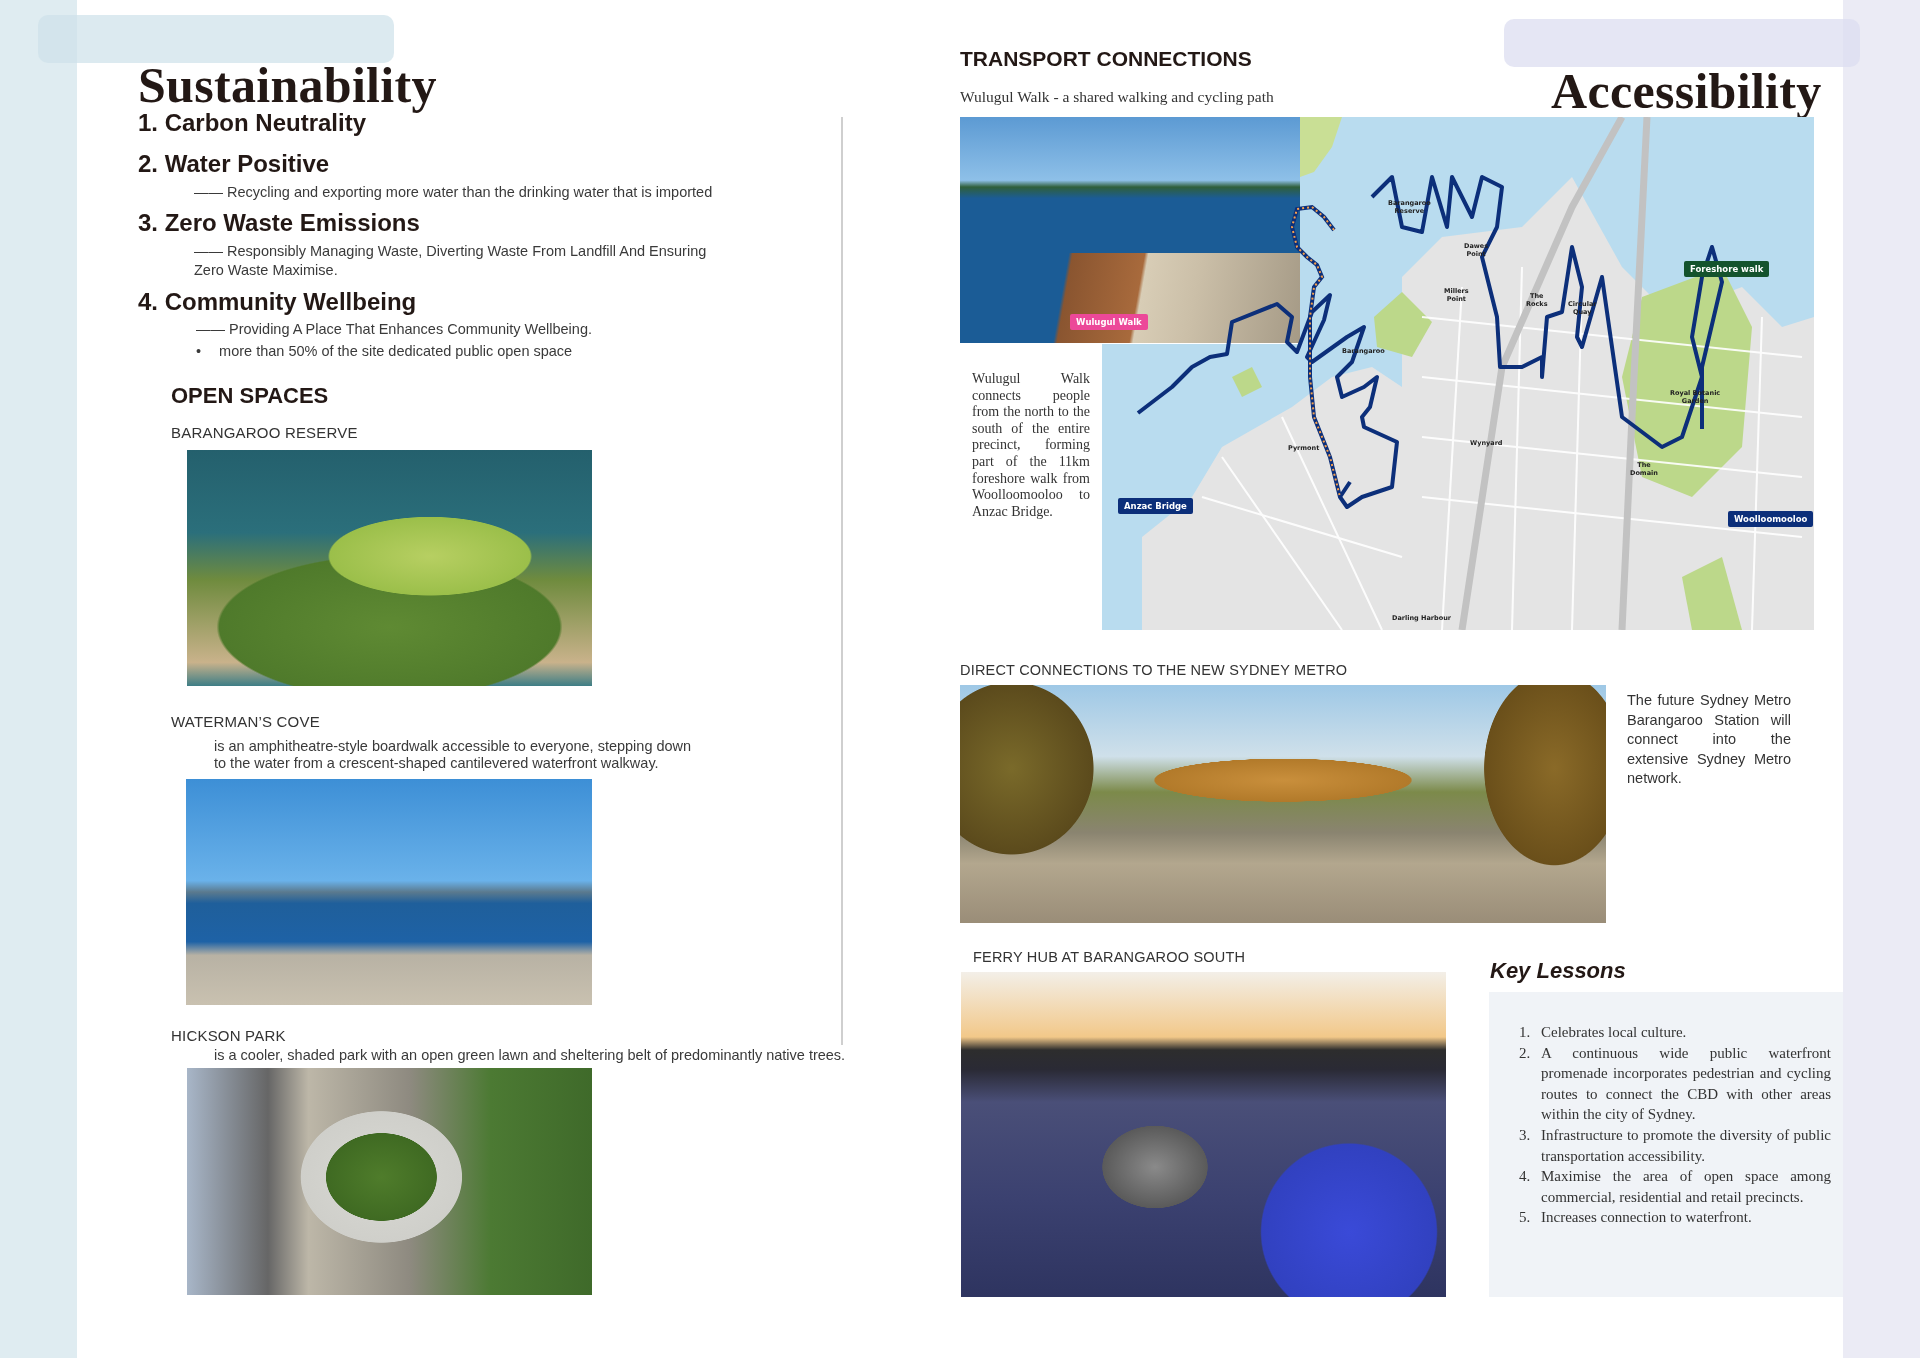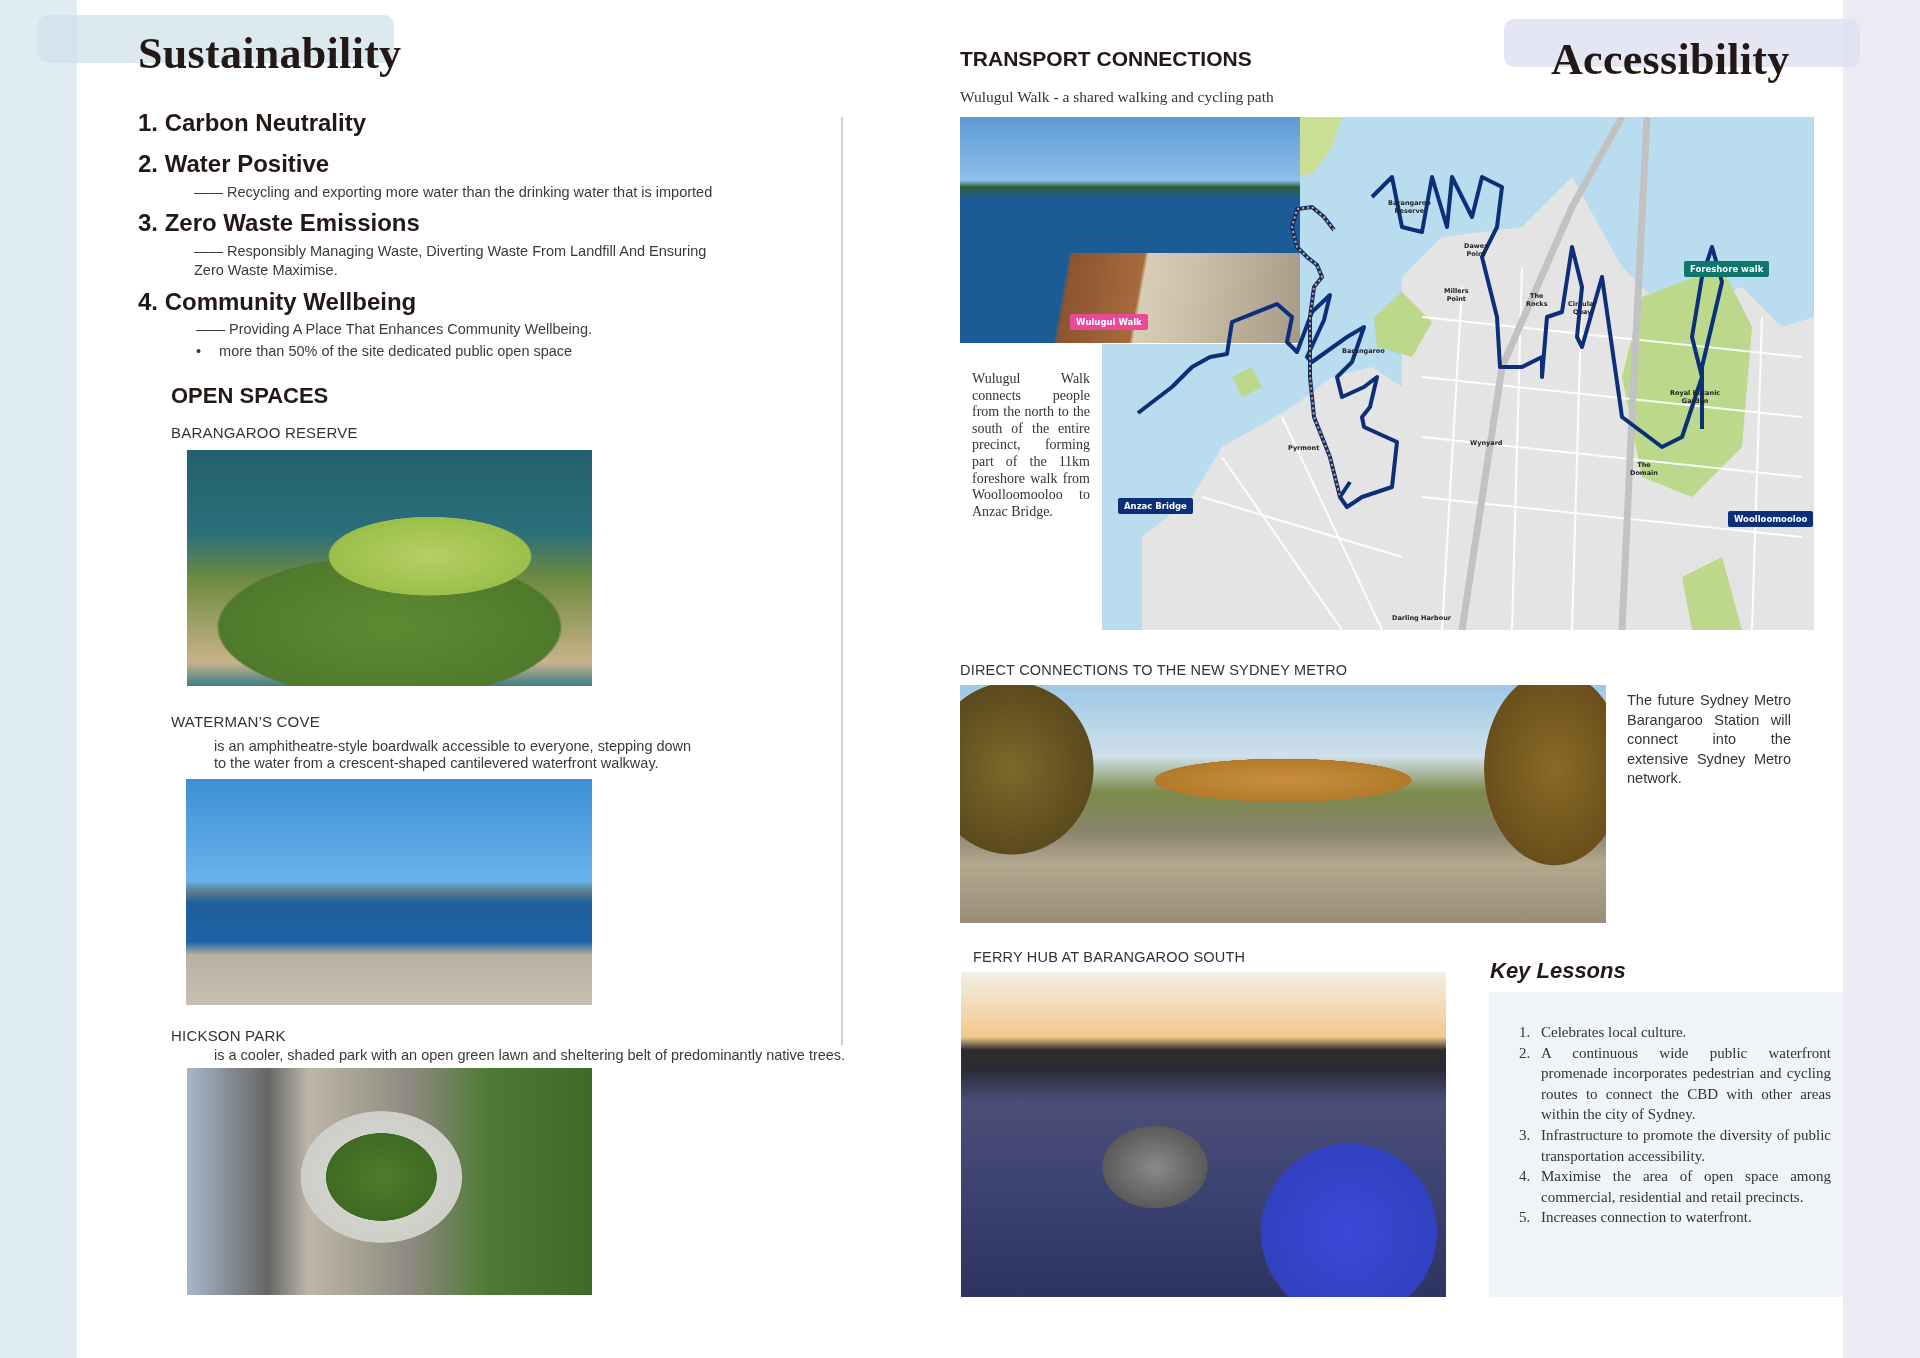--- a/index.html
+++ b/index.html
@@ -3,21 +3,21 @@
 <meta charset="utf-8">
 <style>
   * { box-sizing: border-box; margin: 0; padding: 0; }
   html, body { width: 1920px; height: 1358px; overflow: hidden; background: #ffffff; }
   body { position: relative; font-family: "Liberation Sans", "DejaVu Sans", sans-serif; color: #231815; }
   .abs { position: absolute; }
   .band-left { left: 0; top: 0; width: 77px; height: 1358px; background: #dfecf1; }
   .band-right { left: 1843px; top: 0; width: 77px; height: 1358px; background: #ebebf5; }
   .banner-left { left: 38px; top: 15px; width: 356px; height: 48px; background: rgba(205,225,233,0.7); border-radius: 10px; }
   .banner-right { left: 1504px; top: 19px; width: 356px; height: 48px; background: rgba(220,222,240,0.75); border-radius: 10px; }
-  .page-title { font-family: "Liberation Serif", "DejaVu Serif", serif; font-weight: bold; font-size: 44px; color: #231815; letter-spacing: 0.3px; }
+  .page-title { font-family: "Liberation Serif", "DejaVu Serif", serif; font-weight: bold; font-size: 50px; color: #231815; letter-spacing: 0.3px; margin-top: 28px; }
   .h-item { font-family: "Liberation Sans", sans-serif; font-weight: bold; font-size: 24px; color: #231815; }
   .sub { font-size: 14.5px; color: #3a3a3a; line-height: 19px; margin-left: 28px; }
   .cap { font-size: 15px; color: #333; letter-spacing: 0.2px; }
   .sec-h { font-weight: bold; font-size: 22px; color: #231815; }
   .body-text { font-family: "Liberation Serif", "DejaVu Serif", serif; font-size: 14px; line-height: 16.6px; color: #333; text-align: justify; }
   .photo { overflow: hidden; }
   .divider { left: 841px; top: 117px; width: 2px; height: 928px; background: #cfcfcf; }
 
   
   .ph-reserve { background:
@@ -136,21 +136,21 @@
 
     <g stroke="#0c2f7a" stroke-width="4" fill="none" stroke-linejoin="round">
       <path d="M270 80 L290 60 L300 110 L320 115 L330 60 L345 110 L350 60 L370 100 L380 60 L400 70 L395 110 L380 140 L395 200 L398 250 L420 250 L440 240 L440 260 L445 200 L460 195 L470 130 L480 170 L475 220 L480 230 L500 160 L520 300 L560 330 L580 320 L600 260 L590 220 L600 160 L610 130 L620 165 L600 250 L600 312"></path>
       <path d="M36 296 L70 270 L90 250 L108 240 L125 237 L130 205 L175 187 L190 200 L185 225 L195 235 L210 195 L228 178 L222 203 L205 240 L210 245 L245 220 L262 210 L250 245 L235 260 L240 280 L262 270 L275 260 L268 290 L260 300 L262 310 L295 325 L290 370 L260 380 L245 390 L238 380 L248 365"></path>
     </g>
 
     <path d="M232 113 L222 100 L210 90 L195 92 L190 110 L195 130 L205 140 L215 148 L220 160 L212 170 L208 200 L208 260 L212 300 L228 340 L238 380" stroke="#0c2f7a" stroke-width="4" fill="none"></path>
     <path d="M232 113 L222 100 L210 90 L195 92 L190 110 L195 130 L205 140 L215 148 L220 160 L212 170 L208 200 L208 260 L212 300 L228 340 L238 380" stroke="#f6a04d" stroke-width="2" stroke-dasharray="2 3" fill="none"></path>
   </svg>
   <div class="map-tag" style="left:-32px; top:197px; background:#ec4899;">Wulugul Walk</div>
-  <div class="map-tag" style="left:582px; top:144px; background:#0f766e;">Foreshore walk</div>
+  <div class="map-tag" style="left:582px; top:144px; background:#14532d;">Foreshore walk</div>
   <div class="map-tag" style="left:16px; top:381px; background:#0c2f7a;">Anzac Bridge</div>
   <div class="map-tag" style="left:626px; top:394px; background:#0c2f7a;">Woolloomooloo</div>
   <div class="map-lbl" style="left:286px; top:82px; white-space:pre;">Barangaroo
 Reserve</div>
   <div class="map-lbl" style="left:362px; top:125px; white-space:pre;">Dawes
 Point</div>
   <div class="map-lbl" style="left:342px; top:170px; white-space:pre;">Millers
 Point</div>
   <div class="map-lbl" style="left:424px; top:175px; white-space:pre;">The
 Rocks</div>

